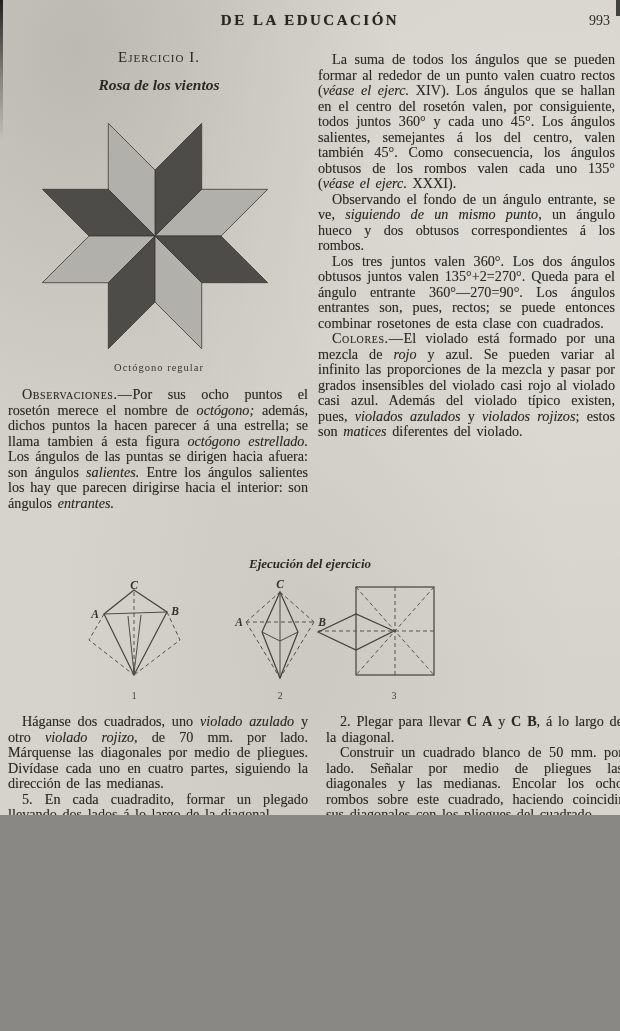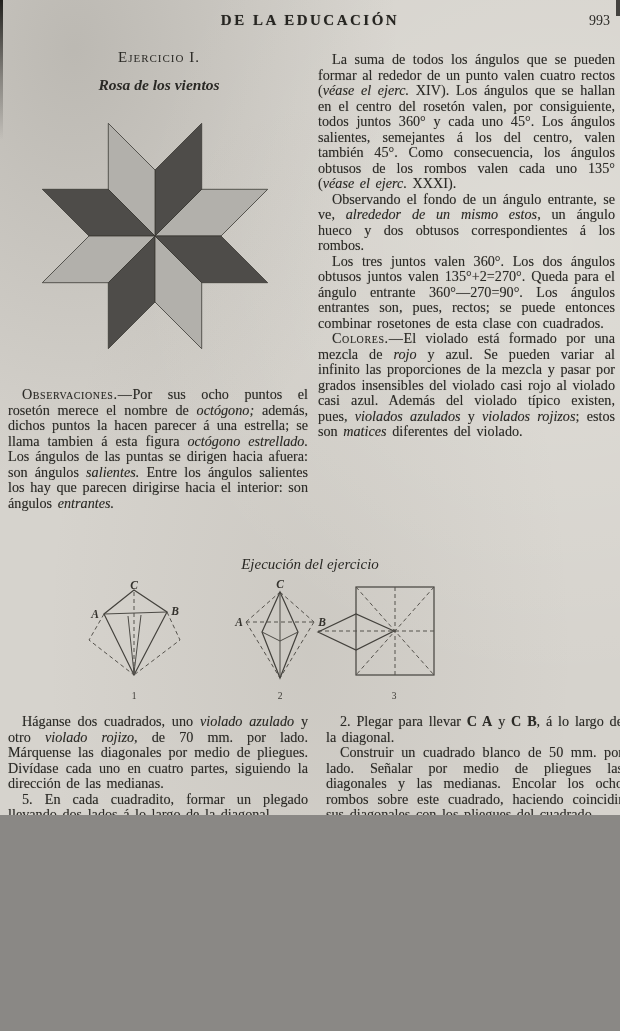--- a/index.html
+++ b/index.html
@@ -22,21 +22,21 @@
   .header-title{left:0;top:12px;width:620px;font-weight:bold;font-size:15px;letter-spacing:2.5px;color:#262521;text-shadow:0 0 1px rgba(40,38,34,.4);}
   .page-num{left:560px;top:13px;width:50px;text-align:right;font-size:14px;color:#2c2b27;}
   .ex-label{left:10px;top:49px;width:298px;font-size:15px;font-variant:small-caps;letter-spacing:1px;color:#2a2925;}
   .ex-title{left:10px;top:76px;width:298px;font-size:15.5px;font-weight:bold;font-style:italic;color:#2a2925;}
   .star-wrap{left:30px;top:110px;width:250px;height:252px;}
   .fig-caption{left:10px;top:362px;width:298px;font-size:10.5px;letter-spacing:1px;color:#39372f;}
   .para{font-size:14.2px;line-height:15.5px;word-spacing:2px;text-shadow:0 0 .7px rgba(43,42,38,.35);}
   .para p{margin:0;text-indent:14px;}
   .obs{left:8px;top:387px;width:300px;}
   .rcol{left:318px;top:52px;width:297px;}
-  .exec-head{left:0;top:556px;width:620px;font-size:15px;font-weight:normal;font-style:italic;color:#2a2925;}
+  .exec-head{left:0;top:556px;width:620px;font-size:13px;font-weight:bold;font-style:italic;color:#2a2925;}
   .croquis-head{left:0;top:868px;width:515px;font-size:15px;font-weight:bold;font-style:italic;color:#2a2925;}
   .lowleft{left:8px;top:714px;width:300px;}
   .lowright{left:326px;top:714px;width:297px;}
   svg{display:block;}
   svg text{font-family:"Liberation Serif","DejaVu Serif",serif;}
   .lbl{font-style:italic;font-weight:bold;font-size:11.5px;fill:#34322d;}
   .num{font-size:9.5px;fill:#3a3833;}
   .dim{font-style:italic;font-size:9.5px;fill:#3a3833;}
   .solid{stroke:#43413c;stroke-width:1.2;fill:none;}
   .thin{stroke:#4c4a45;stroke-width:1;fill:none;}
@@ -65,28 +65,29 @@
         <polygon points="0,0 46.7,-46.7 46.7,-112.7 0,-66" fill="#4e4c49"></polygon>
         <polygon points="0,0 0,-66 -46.7,-112.7 -46.7,-46.7" fill="#b2b0ab"></polygon>
         <polygon points="0,0 -46.7,-46.7 -112.7,-46.7 -66,0" fill="#4e4c49"></polygon>
         <polygon points="0,0 -66,0 -112.7,46.7 -46.7,46.7" fill="#b2b0ab"></polygon>
         <polygon points="0,0 -46.7,46.7 -46.7,112.7 0,66" fill="#4e4c49"></polygon>
         <polygon points="0,0 0,66 46.7,112.7 46.7,46.7" fill="#b2b0ab"></polygon>
         <polygon points="0,0 46.7,46.7 112.7,46.7 66,0" fill="#4e4c49"></polygon>
       </g>
     </svg>
   </div>
+  <div class="blk fig-caption center">Octógono regular</div>
 
   <div class="blk obs para just">
     <p><span class="sc">Observaciones.—</span><span>Por sus ocho puntos el rosetón merece el nombre de </span><span class="it">octógono;</span><span> además, dichos puntos la hacen parecer á una estrella; se llama tambien á esta figura </span><span class="it">octógono estrellado.</span><span> Los ángulos de las puntas se dirigen hacia afuera: son ángulos </span><span class="it">salientes.</span><span> Entre los ángulos salientes los hay que parecen dirigirse hacia el interior: son ángulos </span><span class="it">entrantes.</span></p>
   </div>
 
   <div class="blk rcol para just">
     <p><span>La suma de todos los ángulos que se pueden formar al rededor de un punto valen cuatro rectos (</span><span class="it">véase el ejerc.</span><span> XIV). Los ángulos que se hallan en el centro del rosetón valen, por consiguiente, todos juntos 360° y cada uno 45°. Los ángulos salientes, semejantes á los del centro, valen también 45°. Como consecuencia, los ángulos obtusos de los rombos valen cada uno 135° (</span><span class="it">véase el ejerc.</span><span> XXXI).</span></p>
-    <p><span>Observando el fondo de un ángulo entrante, se ve, </span><span class="it">alrededor de un mismo estos</span><span>, un ángulo hueco y dos obtusos correspondientes á los rombos.</span></p>
+    <p><span>Observando el fondo de un ángulo entrante, se ve, </span><span class="it">siguiendo de un mismo punto</span><span>, un ángulo hueco y dos obtusos correspondientes á los rombos.</span></p>
     <p><span>Los tres juntos valen 360°. Los dos ángulos obtusos juntos valen 135°+2=270°. Queda para el ángulo entrante 360°—270=90°. Los ángulos entrantes son, pues, rectos; se puede entonces combinar rosetones de esta clase con cuadrados.</span></p>
     <p><span class="sc">Colores.—</span><span>El violado está formado por una mezcla de </span><span class="it">rojo</span><span> y azul. Se pueden variar al infinito las proporciones de la mezcla y pasar por grados insensibles del violado casi rojo al violado casi azul. Además del violado típico existen, pues, </span><span class="it">violados azulados</span><span> y </span><span class="it">violados rojizos</span><span>; estos son </span><span class="it">matices</span><span> diferentes del violado.</span></p>
   </div>
 
   <div class="blk exec-head center">Ejecución del ejercicio</div>
 
   <div class="blk" style="left:82px;top:580px;">
     <svg width="112" height="122" viewBox="0 0 112 122">
       <line class="dash" x1="52" y1="12" x2="52" y2="93"></line>
       <polyline class="dash" points="22,34 7,60 52,95"></polyline>

